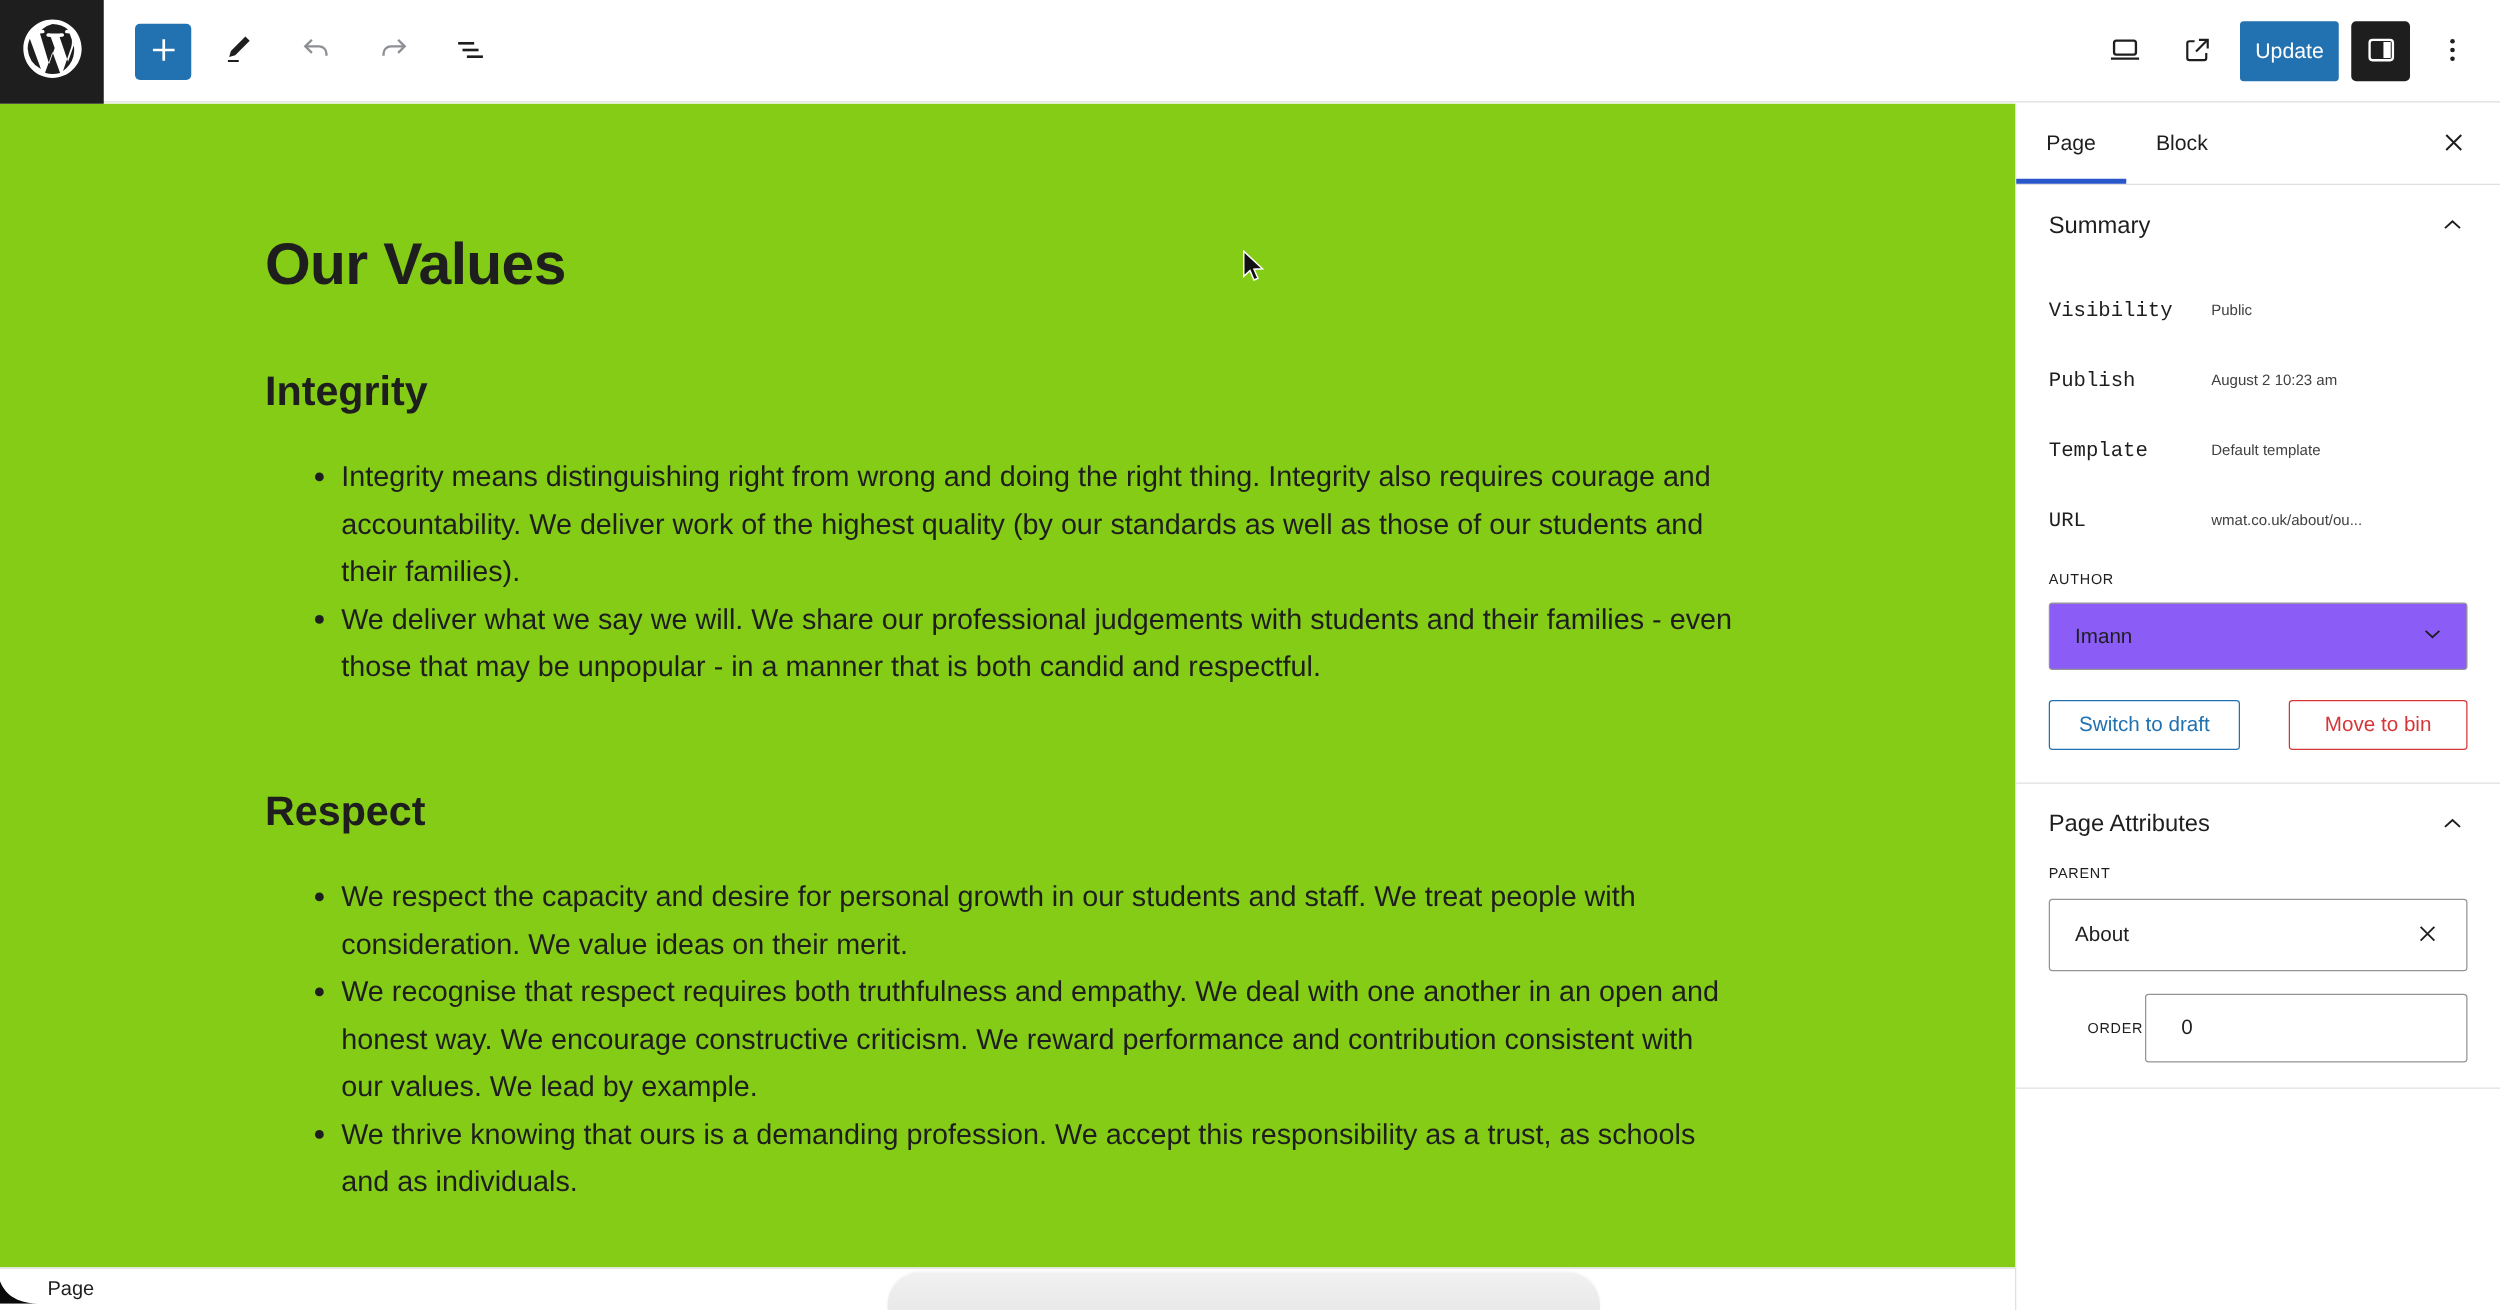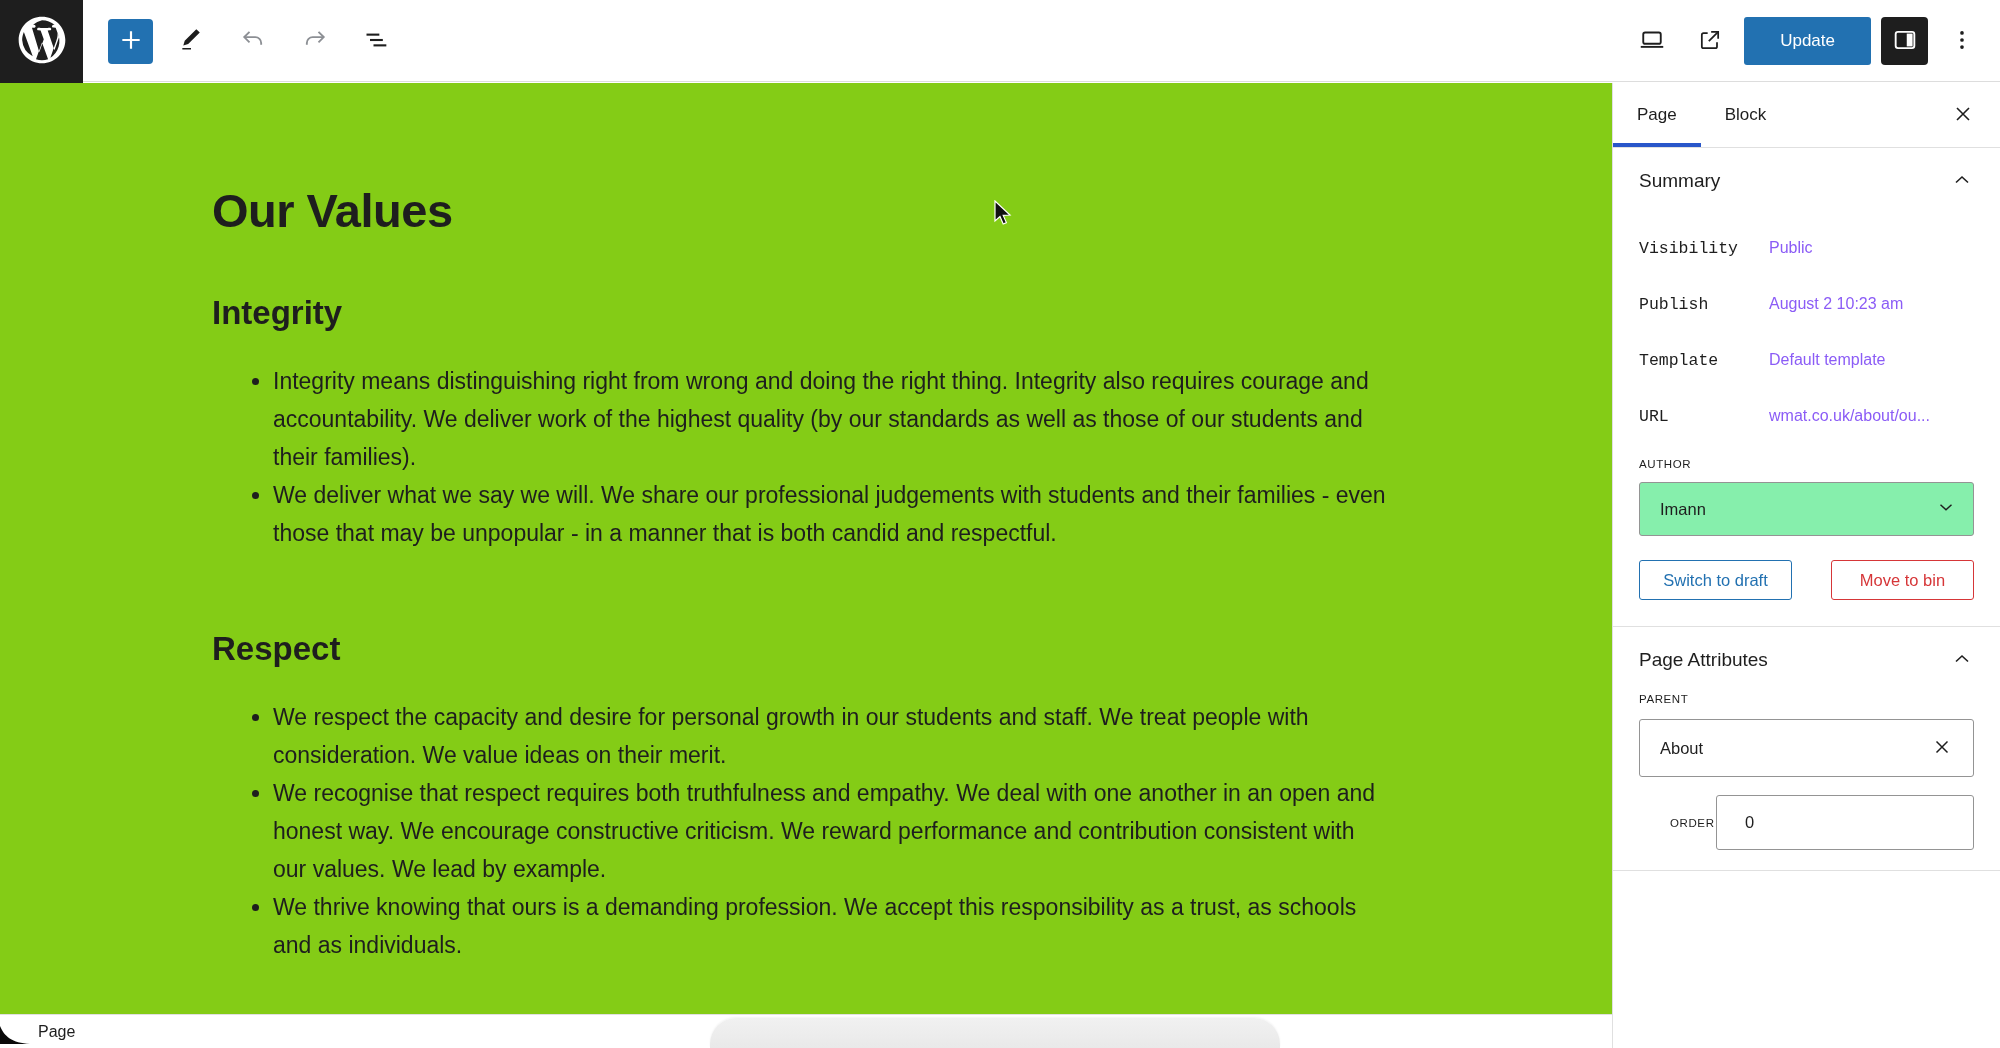--- a/index.html
+++ b/index.html
@@ -7,21 +7,21 @@
   body { font-family:"Liberation Sans","DejaVu Sans",sans-serif; background:#fff; color:#1e1e1e; position:relative; }
 
   
   .topbar { position:absolute; top:0; left:0; width:2000px; height:82px; background:#fff; border-bottom:1px solid #dddddd; z-index:20; }
   .wp-logo { position:absolute; top:0; left:0; width:83px; height:83px; background:#1e1e1e; display:flex; align-items:center; justify-content:center; cursor:pointer; z-index:25; }
   .tb-left { position:absolute; left:108px; top:0; height:82px; display:flex; align-items:center; gap:14px; }
   .add-block { width:45px; height:45px; background:#2271b1; border:none; border-radius:4px; color:#fff; display:flex; align-items:center; justify-content:center; cursor:pointer; }
   .tool-btn { width:48px; height:48px; background:transparent; border:none; display:flex; align-items:center; justify-content:center; color:#1e1e1e; cursor:pointer; }
   .tool-btn.muted { color:#8c8f94; }
   .tb-right { position:absolute; right:14px; top:0; height:82px; display:flex; align-items:center; gap:10px; }
-  .update-btn { height:48px; padding:0 36px; background:#2271b1; color:#fff; border:none; border-radius:3px; font-size:17px; font-family:inherit; cursor:pointer; }
+  .update-btn { height:48px; padding:0 12px; background:#2271b1; color:#fff; border:none; border-radius:3px; font-size:17px; font-family:inherit; cursor:pointer; }
   .settings-toggle { width:47px; height:48px; background:#1e1e1e; border:none; border-radius:4px; display:flex; align-items:center; justify-content:center; cursor:pointer; }
 
   
   .canvas { position:absolute; top:83px; left:0; width:1612px; height:931px; background:#84cc16; overflow:hidden; }
   .doc-title { margin:100px 0 0 212px; font-size:47px; font-weight:700; color:#1e1e1e; letter-spacing:-0.5px; cursor:text; }
   .sec-heading { margin:56px 0 0 212px; font-size:33px; font-weight:700; color:#1e1e1e; cursor:text; }
   .sec-heading.respect { margin-top:78px; }
   ul.doc-list { margin:30px 0 0 0; padding-left:273px; list-style:disc outside; }
   ul.doc-list li { font-size:23px; line-height:38px; max-width:1120px; color:#1e1e1e; cursor:text; }
 
@@ -32,25 +32,25 @@
   .tabs-row { height:65px; border-bottom:1px solid #e0e0e0; display:flex; align-items:stretch; position:relative; }
   .tab { padding:0 24px; display:flex; align-items:center; font-size:17px; color:#1e1e1e; background:none; border:none; font-family:inherit; cursor:pointer; position:relative; }
   .tab.active::after { content:""; position:absolute; left:0; right:0; bottom:0; height:4px; background:#2956c9; }
   .close-btn { position:absolute; right:14px; top:9px; width:46px; height:46px; background:none; border:none; display:flex; align-items:center; justify-content:center; color:#1e1e1e; cursor:pointer; }
 
   .panel-header { height:66px; display:flex; align-items:center; justify-content:space-between; padding:0 26px; background:none; border:none; width:100%; font-family:inherit; cursor:pointer; }
   .panel-header .ph-title { font-size:19px; font-weight:500; color:#1e1e1e; }
   .summary-rows { padding:6px 26px 0 26px; }
   .srow { display:flex; align-items:center; height:56px; }
   .srow .slabel { width:130px; font-size:16.5px; color:#1e1e1e; flex:none;font-family:Liberation Mono, monospace; }
-  .srow .svalue { font-size:16px; color:#8b5cf6; text-decoration:none; white-space:nowrap; overflow:hidden; text-overflow:ellipsis; cursor:pointer; }
+  .srow .svalue { font-size:12px; color:#404040; text-decoration:none; white-space:nowrap; overflow:hidden; text-overflow:ellipsis; cursor:pointer; }
 
   .field-label { font-size:11.5px; font-weight:500; letter-spacing:0.6px; color:#1e1e1e; text-transform:uppercase; }
   .author-wrap { padding:14px 26px 0 26px; }
-  .select-box { margin-top:12px; height:54px; border:1px solid #949494; border-radius:3px; display:flex; align-items:center; justify-content:space-between; padding:0 16px 0 20px; font-size:16.5px; color:#1e1e1e; cursor:pointer; background:#86efac; }
+  .select-box { margin-top:12px; height:54px; border:1px solid #949494; border-radius:3px; display:flex; align-items:center; justify-content:space-between; padding:0 16px 0 20px; font-size:16.5px; color:#1e1e1e; cursor:pointer; background:#8b5cf6; }
 
   .action-btns { display:flex; justify-content:space-between; padding:24px 26px 0 26px; }
   .btn-outline { height:40px; border-radius:3px; background:#fff; font-size:16.5px; font-family:inherit; cursor:pointer; }
   .btn-draft { width:153px; border:1px solid #2271b1; color:#2271b1; }
   .btn-bin { width:143px; border:1px solid #d63638; color:#d63638; }
 
   .divider { border-top:1px solid #e0e0e0; margin-top:26px; }
 
   .pa-body { padding:0 26px; }
   .combo-box { margin-top:14px; height:58px; border:1px solid #949494; border-radius:3px; display:flex; align-items:center; justify-content:space-between; padding:0 16px 0 20px; font-size:16.5px; background:#fff; }

